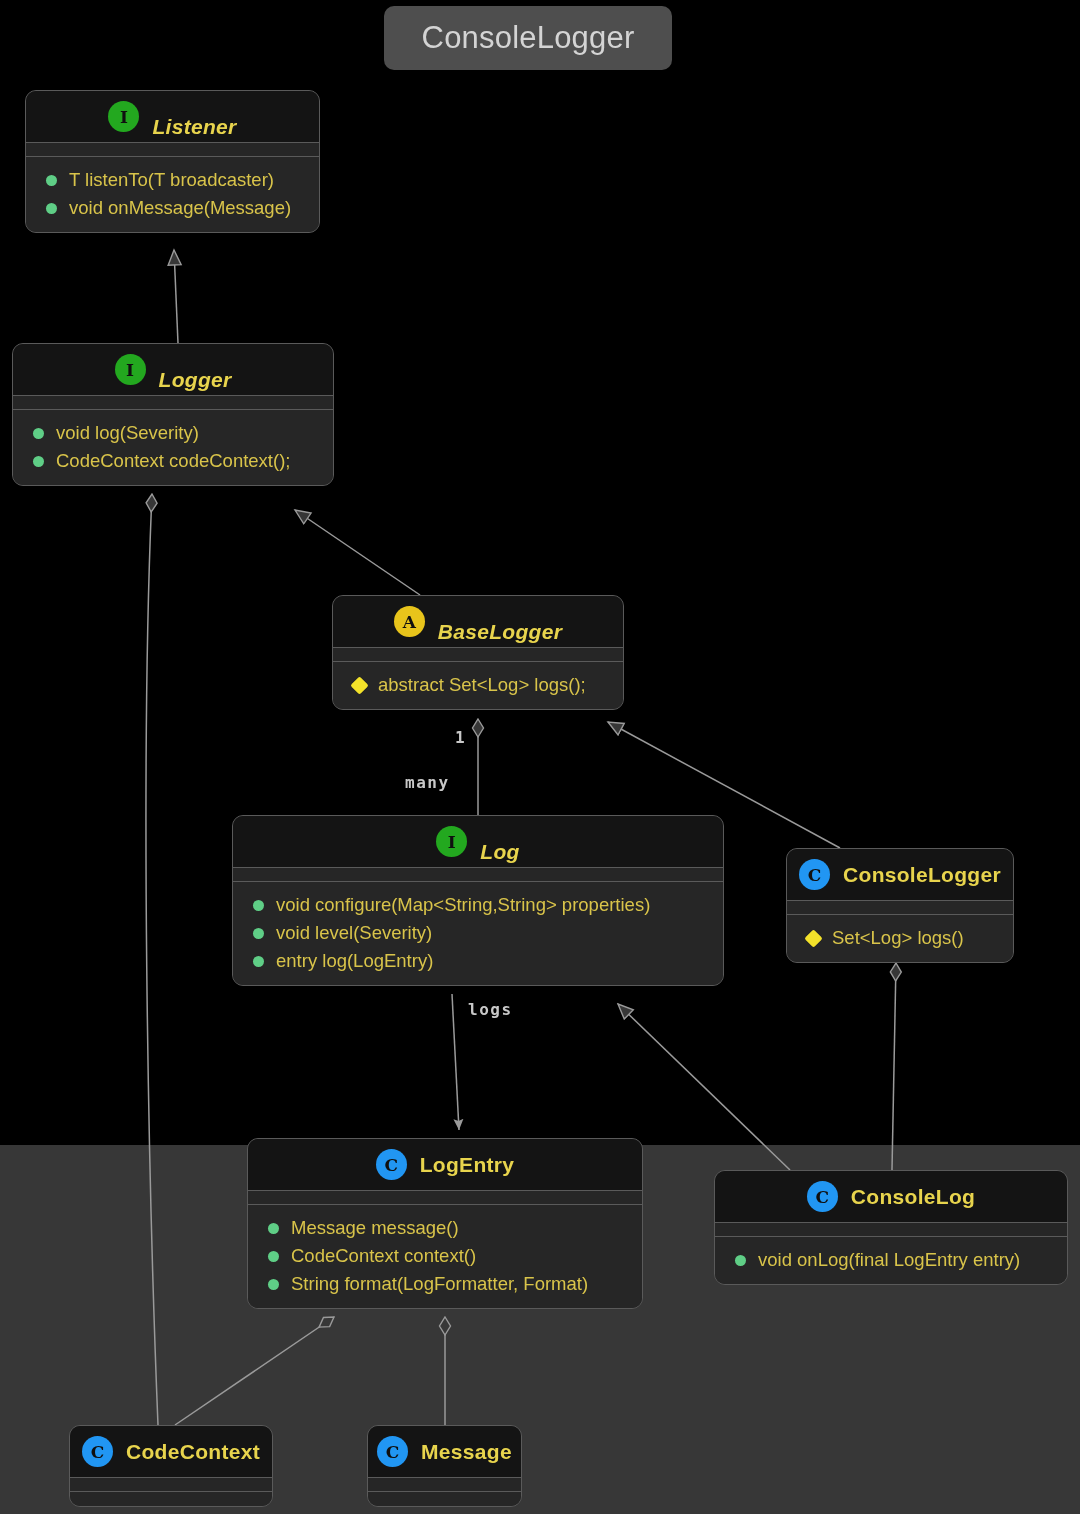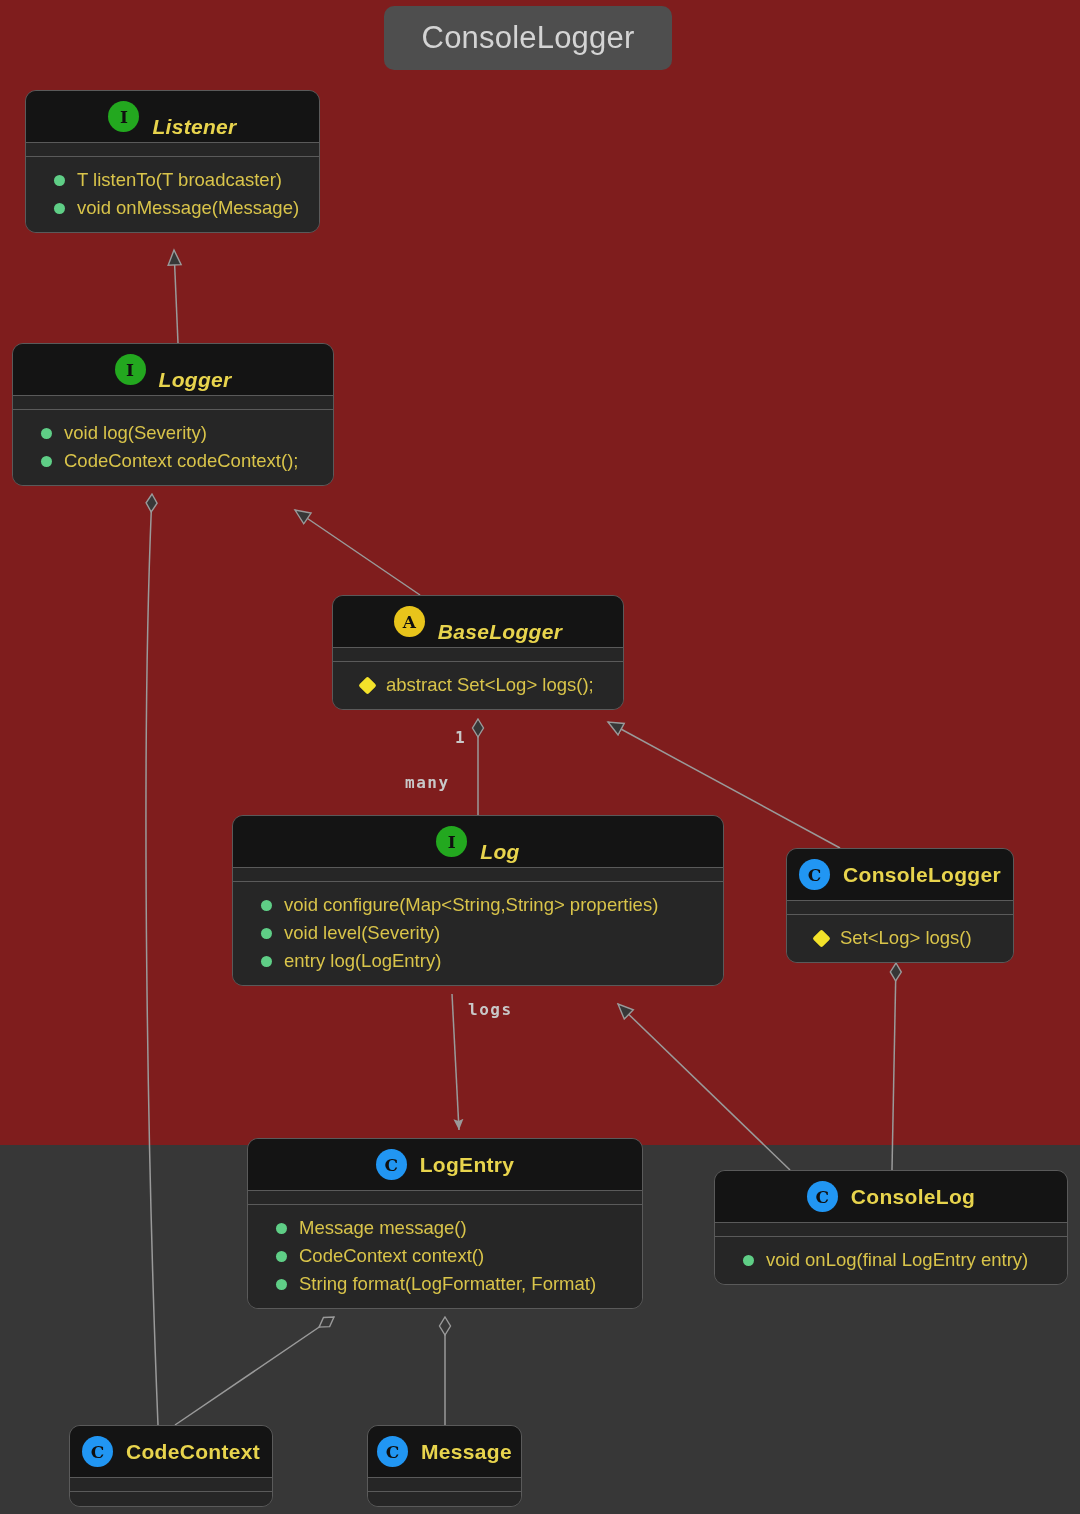--- a/index.html
+++ b/index.html
@@ -2,21 +2,21 @@
 <html><head>
 <meta charset="utf-8">
 <style>
   * { box-sizing: border-box; margin: 0; padding: 0; }
   html, body {
     width: 1080px; height: 1514px;
     background: #373737;
     font-family: "Liberation Sans", sans-serif;
     overflow: hidden;
   }
-  #stage { position: relative; width: 1080px; height: 1145px; background: #7f1d1d; }
+  #stage { position: relative; width: 1080px; height: 1145px; background: #000000; }
 
   
   .title-banner {
     position: absolute;
     background: #4e4e4e;
     border-radius: 10px;
     display: flex; align-items: center; justify-content: center;
     color: #d4d4d4;
     font-size: 31px;
     letter-spacing: 0.2px;
@@ -68,21 +68,21 @@
     font-weight: bold;
     letter-spacing: 0.3px;
   }
   .node-title.italic { font-style: italic; margin-top: 20px; }
 
   .attrs {
     height: 14px;
     border-bottom: 1px solid #5a5a5a;
     background: #262626;
   }
-  .methods { padding: 9px 0 10px 12px; background: #262626; }
+  .methods { padding: 9px 0 10px 4px; background: #262626; }
   .methods.empty { height: 14px; padding: 0; }
 
   .method {
     display: flex; align-items: center; gap: 12px;
     padding: 3px 14px 3px 16px;
     color: #d9c44a;
     font-size: 18.5px;
     white-space: nowrap;
   }
   .bullet { width: 11px; height: 11px; border-radius: 50%; background: #5fce86; flex: none; }

